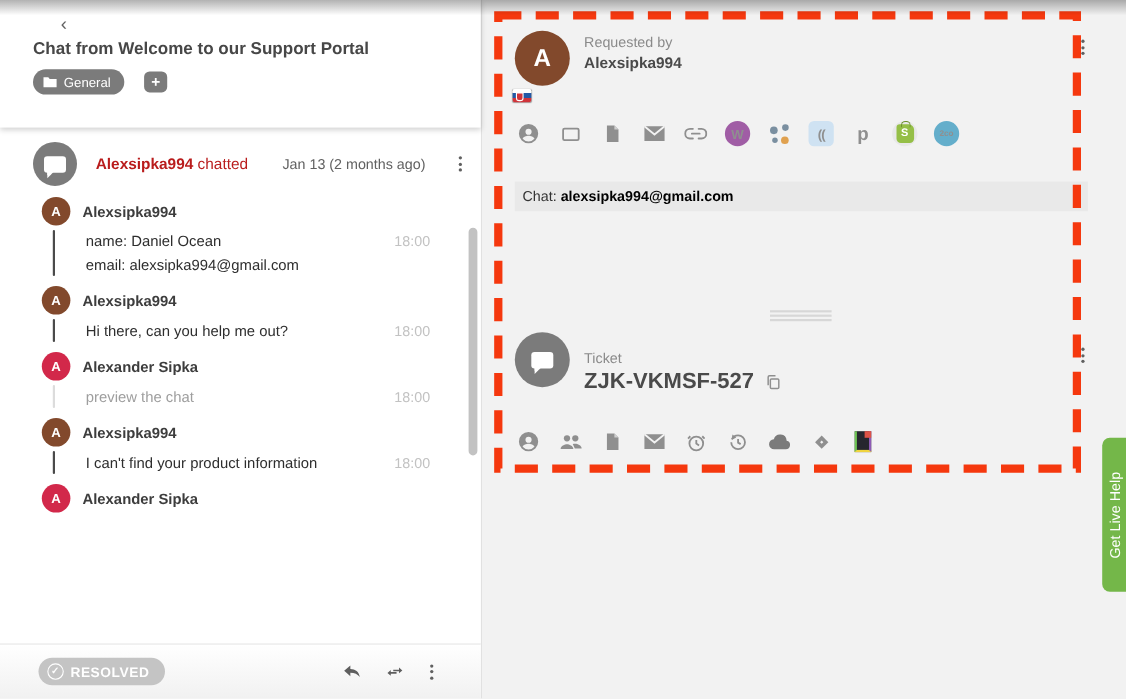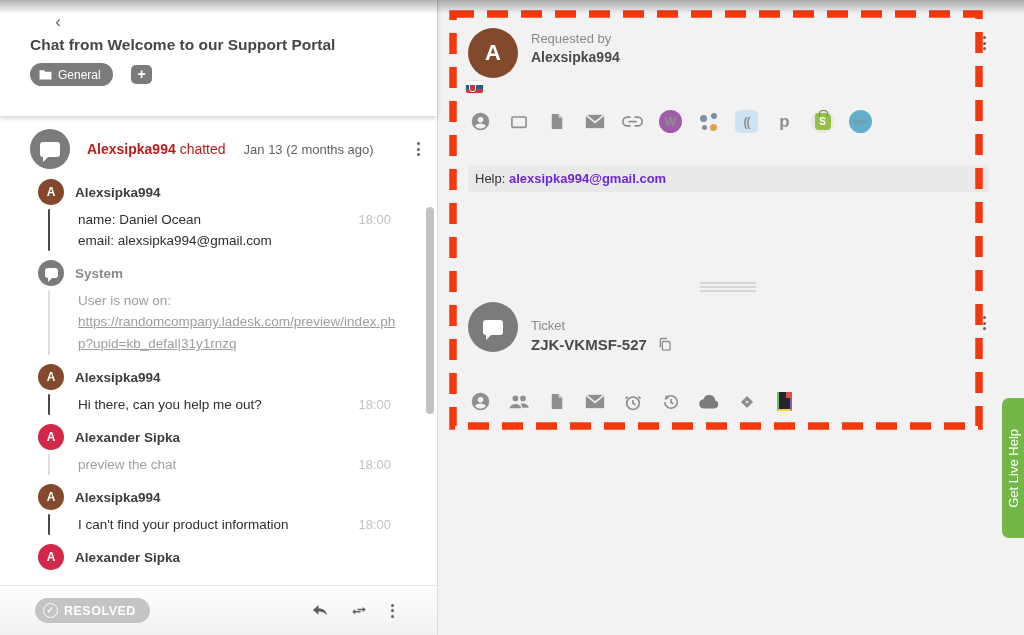--- a/index.html
+++ b/index.html
@@ -26,21 +26,21 @@
 
   .event-row { display:flex; align-items:center; padding:13px 14px 10px 30px; }
   .avatar { border-radius:50%; color:#fff; font-weight:bold; display:flex; align-items:center; justify-content:center; flex:none; }
   .av-40 { width:40px; height:40px; }
   .av-26 { width:26px; height:26px; font-size:12px; }
   .av-gray  { background:#7b7b7b; }
   .av-brown { background:#82492c; }
   .av-red   { background:#d2284a; }
   .event-text { margin-left:17px; font-size:14px; color:#b91c1c; }
   .event-name { font-weight:bold; }
-  .event-date { margin-left:18px; font-size:13px; color:#616161; flex:1; text-align:left; padding-right:14px; }
+  .event-date { margin-left:18px; font-size:13px; color:#616161; flex:1; text-align:center; padding-right:14px; }
 
   .msg-block { margin-bottom:9px; }
   .author-row { display:flex; align-items:center; padding-left:38px; height:26px; }
   .author-name { margin-left:11px; font-size:13.5px; font-weight:bold; color:#3d3d3d; }
   .author-name.gray { color:#8a8a8a; }
   .lines-row { display:flex; margin-top:4px; }
   .v-bar { width:2px; margin-left:48px; flex:none; border-radius:1px; }
   .v-bar.dark { background:#4a4a4a; }
   .v-bar.light { background:#dcdcdc; }
   .lines-content { margin-left:28px; flex:1; font-size:13.5px; color:#2e2e2e; line-height:21px; }
@@ -106,35 +106,35 @@
   .dots4 .d1 { left:1px; top:3px; width:7px; height:7px; background:#7a8fa0; }
   .dots4 .d2 { left:12px; top:1px; width:6px; height:6px; background:#7a8fa0; }
   .dots4 .d3 { left:3px; top:13px; width:5px; height:5px; background:#7a8fa0; }
   .dots4 .d4 { left:11px; top:12px; width:7px; height:7px; background:#e0a14f; }
   .badge-giphy { position:relative; width:15px; height:19px; background:#26262e;
     border-left:2.5px solid #6fc655; border-bottom:2.5px solid #f0d43f; border-right:2px solid #8e5bb5; }
   .badge-giphy::after { content:""; position:absolute; right:-2px; top:0; width:6px; height:6px; background:#dd5247; }
 
   .email-row { position:absolute; left:30px; right:35px; top:165px; height:27px; background:#e9e9e9;
     font-size:13px; color:#333; line-height:27px; padding-left:7px; }
-  .email-row b { color:#6d28d9; }
+  .email-row b { color:#000000; }
   .orders-note { position:absolute; left:31px; top:196px; font-size:13.5px; color:#262626; }
 
   .drag-handle { position:absolute; left:262px; top:282px; width:56px; cursor:row-resize; }
   .drag-handle i { display:block; height:1.5px; background:#d7d7d7; margin-bottom:2.5px; }
 
   .ticket-avatar { position:absolute; left:30px; top:302px; width:50px; height:50px; }
   .bubble { position:relative; width:20px; height:15px; background:#fff; border-radius:3px; }
   .bubble::after { content:""; position:absolute; left:3px; bottom:-5px; border:3px solid transparent;
     border-top-color:#fff; border-left-color:#fff; }
   .bubble.sm { width:13px; height:10px; }
   .bubble.sm::after { border-width:2.5px; bottom:-4px; }
   .ticket-label { position:absolute; left:93px; top:318px; font-size:13px; color:#8a8a8a; }
   .ticket-code-row { position:absolute; left:93px; top:336px; display:flex; align-items:center; gap:10px; }
-  .ticket-code { font-size:15px; font-weight:bold; color:#4a4a4a; }
+  .ticket-code { font-size:20px; font-weight:bold; color:#4a4a4a; }
   .copy-btn { color:#8f8f8f; cursor:pointer; display:flex; }
 
   .dashed-box { position:absolute; left:0; top:0; width:587px; height:635px; pointer-events:none; z-index:20; }
 
   .live-help { position:absolute; right:0; top:398px; width:22px; height:140px; background:#74b749;
     border-radius:7px 0 0 7px; z-index:30; cursor:pointer; display:flex; align-items:center; justify-content:center; }
   .live-help span { writing-mode:vertical-rl; transform:rotate(180deg); color:#fff; font-size:13px; }
 </style>
 </head>
 <body>
@@ -185,35 +185,20 @@
           <div class="lines-content">
             <div class="line-flex">
               <span class="txt">name: Daniel Ocean</span>
               <span class="time">18:00</span>
             </div>
             <div>email: alexsipka994@gmail.com</div>
           </div>
         </div>
       </div>
 
-      <div class="msg-block">
-        <div class="author-row">
-          <div class="avatar av-26 av-gray">
-              <span class="bubble sm"></span>
-            </div>
-          <div class="author-name gray">System</div>
-        </div>
-        <div class="lines-row">
-          <div class="v-bar light"></div>
-          <div class="lines-content">
-            <div class="muted">User is now on:</div>
-            <span class="sys-link">https://randomcompany.ladesk.com/preview/index.php?upid=kb_defal|31y1rnzq</span>
-          </div>
-        </div>
-      </div>
 
       <div class="msg-block">
         <div class="author-row">
           <div class="avatar av-26 av-brown">A</div>
           <div class="author-name">Alexsipka994</div>
         </div>
         <div class="lines-row">
           <div class="v-bar dark"></div>
           <div class="lines-content">
             <div class="line-flex">
@@ -341,21 +326,21 @@
           </span>
       </span>
       <span class="ic badge-waves">((</span>
       <span class="ic badge-p">p</span>
       <span class="ic badge-shopify-ring">
         <span class="badge-shopify">S</span>
       </span>
       <span class="ic badge-2co">2co</span>
     </div>
 
-    <div class="email-row"><span>Help: </span><b>alexsipka994@gmail.com</b></div>
+    <div class="email-row"><span>Chat: </span><b>alexsipka994@gmail.com</b></div>
 
     <div class="drag-handle">
         <i></i>
         <i></i>
         <i></i>
       </div>
 
     <div class="avatar ticket-avatar av-gray">
         <span class="bubble"></span>
       </div>

